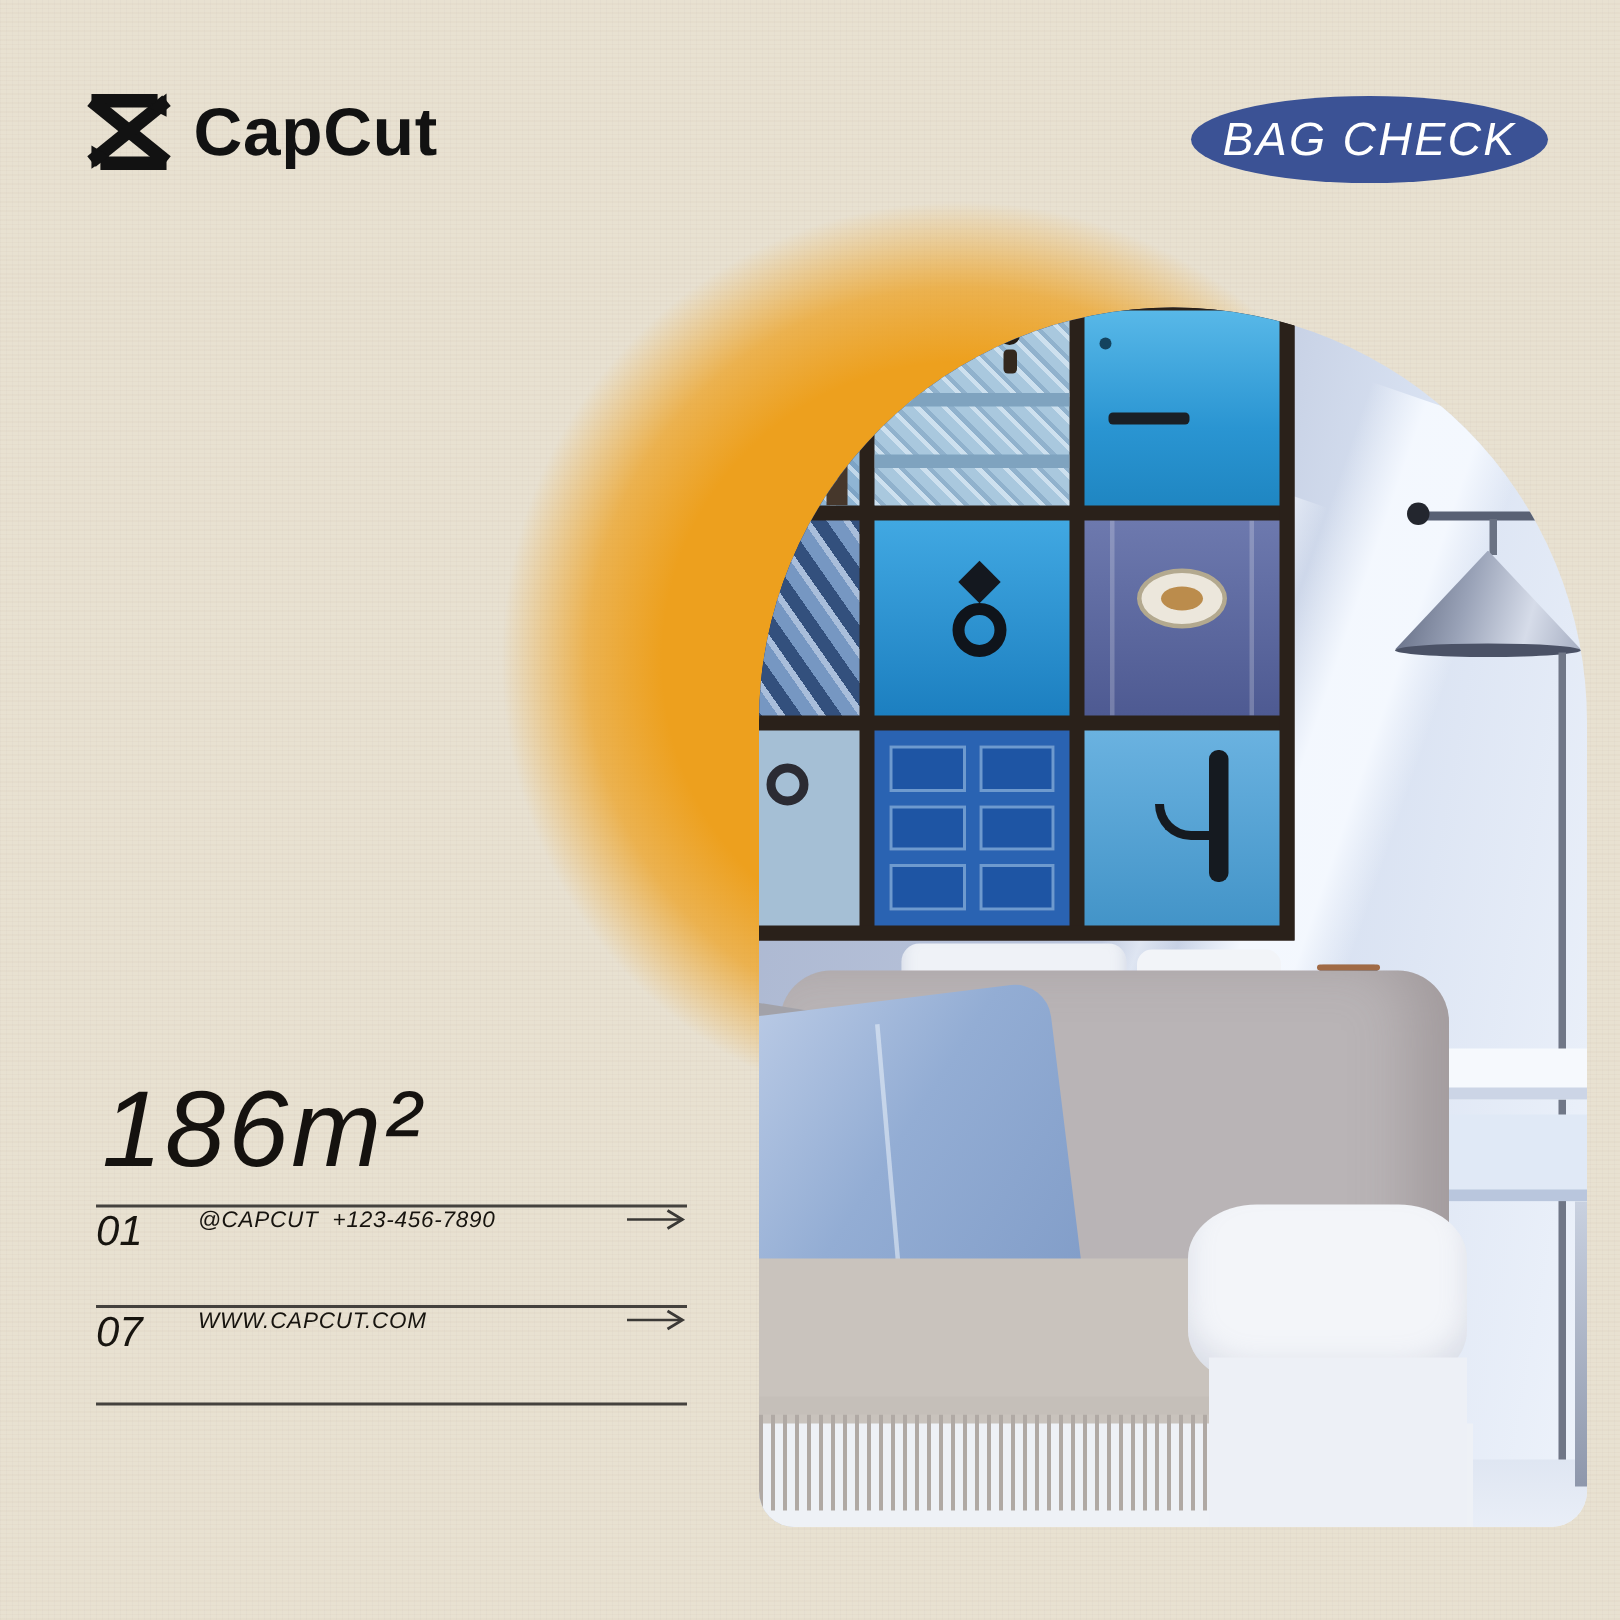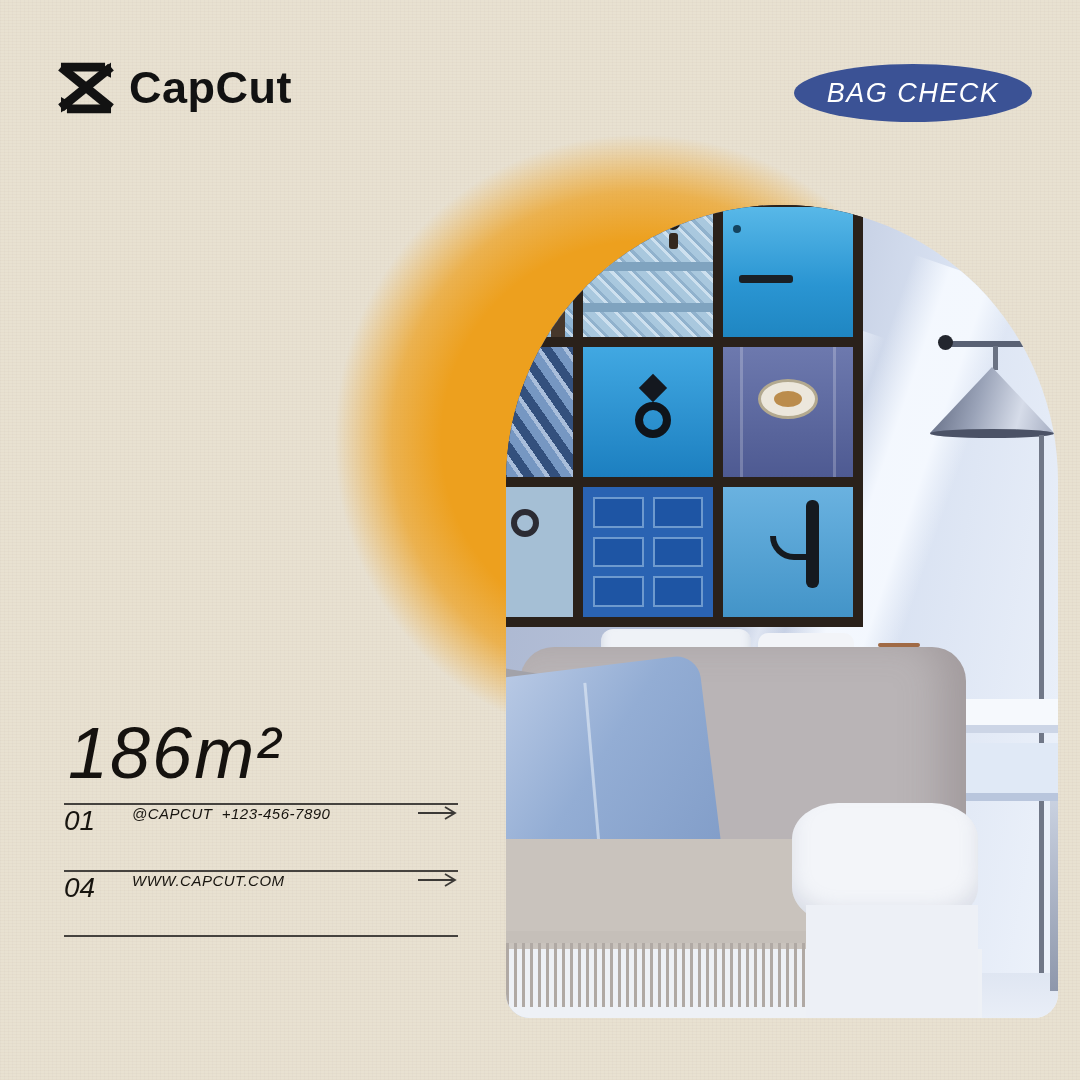--- a/index.html
+++ b/index.html
@@ -21,21 +21,21 @@
   
   .logo { position:absolute; left:56px; top:60px; z-index:6; display:flex; align-items:center; gap:13px; }
   .logo-icon { width:60px; height:56px; }
   .logo-text { font-size:45px; font-weight:700; color:#121212; letter-spacing:.5px; }
 
   .badge {
     position:absolute; left:794px; top:64px; z-index:6;
     width:238px; height:58px; border-radius:50%;
     background:#3b5295; display:flex; align-items:center; justify-content:center;
   }
-  .badge span { color:#fff; font-style:italic; font-size:27px; letter-spacing:1.5px; }
+  .badge span { color:#fff; font-style:italic; font-size:31px; letter-spacing:1.5px; }
 
   
   .glow {
     position:absolute; left:258px; top:58px; width:764px; height:764px; z-index:2;
     background:radial-gradient(circle closest-side,
       rgba(237,160,30,1) 0%, rgba(237,160,30,1) 52%,
       rgba(237,160,30,.72) 65%, rgba(237,160,30,0) 80%);
   }
 
   
@@ -263,21 +263,21 @@
   <div class="contact-list">
     <div class="contact-row">
       <span class="row-index">01</span>
       <span class="row-text">@CAPCUT  +123-456-7890</span>
       <svg class="row-arrow" viewBox="0 0 40 16" fill="none" stroke="#3b3936" stroke-width="1.8">
         <line x1="0" y1="8" x2="36" y2="8"></line>
           <polyline points="27,2 37,8 27,14"></polyline>
       </svg>
     </div>
     <div class="contact-row">
-      <span class="row-index">04</span>
+      <span class="row-index">07</span>
       <span class="row-text">WWW.CAPCUT.COM</span>
       <svg class="row-arrow" viewBox="0 0 40 16" fill="none" stroke="#3b3936" stroke-width="1.8">
         <line x1="0" y1="8" x2="36" y2="8"></line>
           <polyline points="27,2 37,8 27,14"></polyline>
       </svg>
     </div>
   </div>
 
 </div>
 

